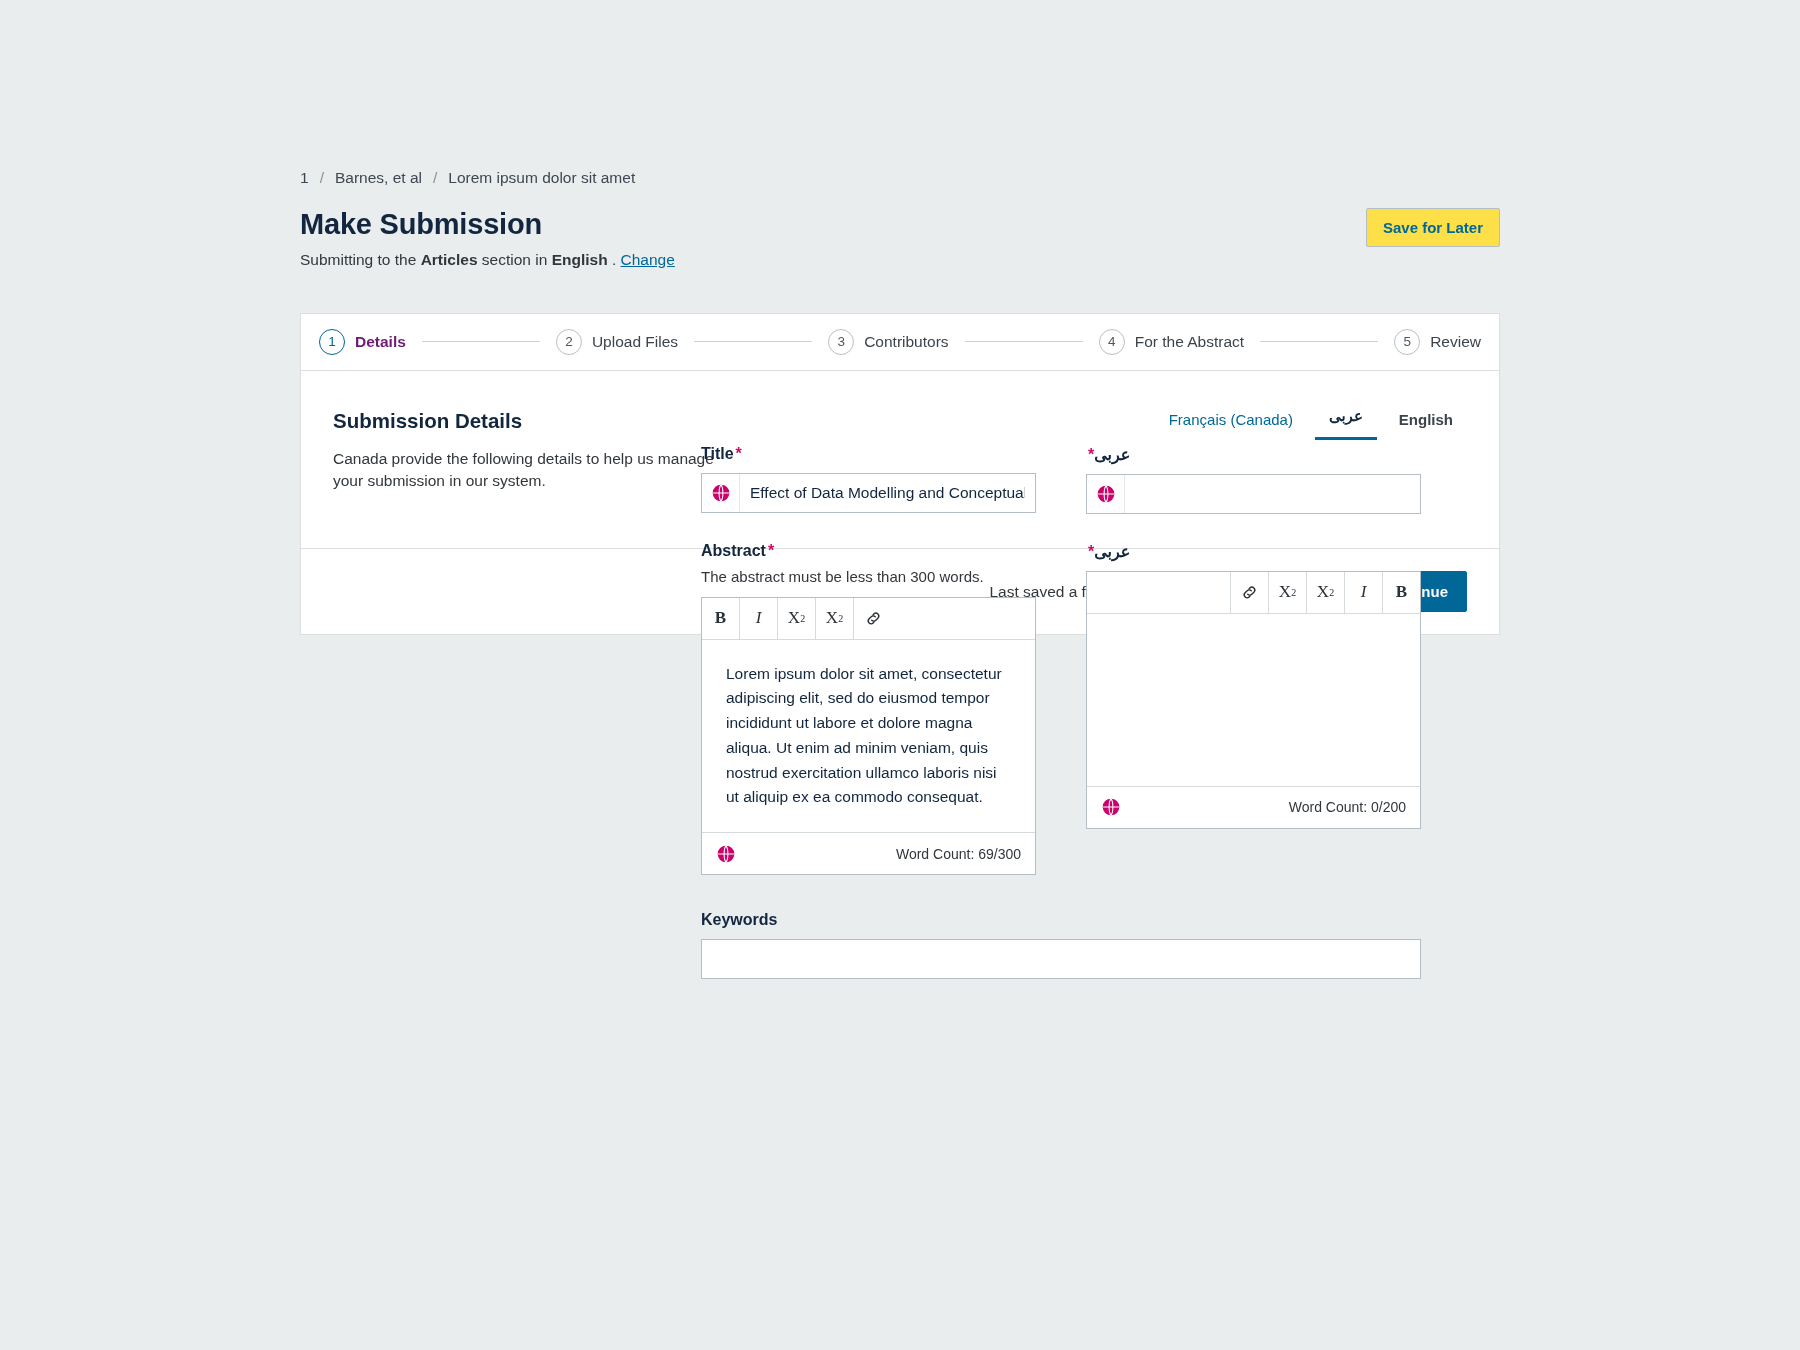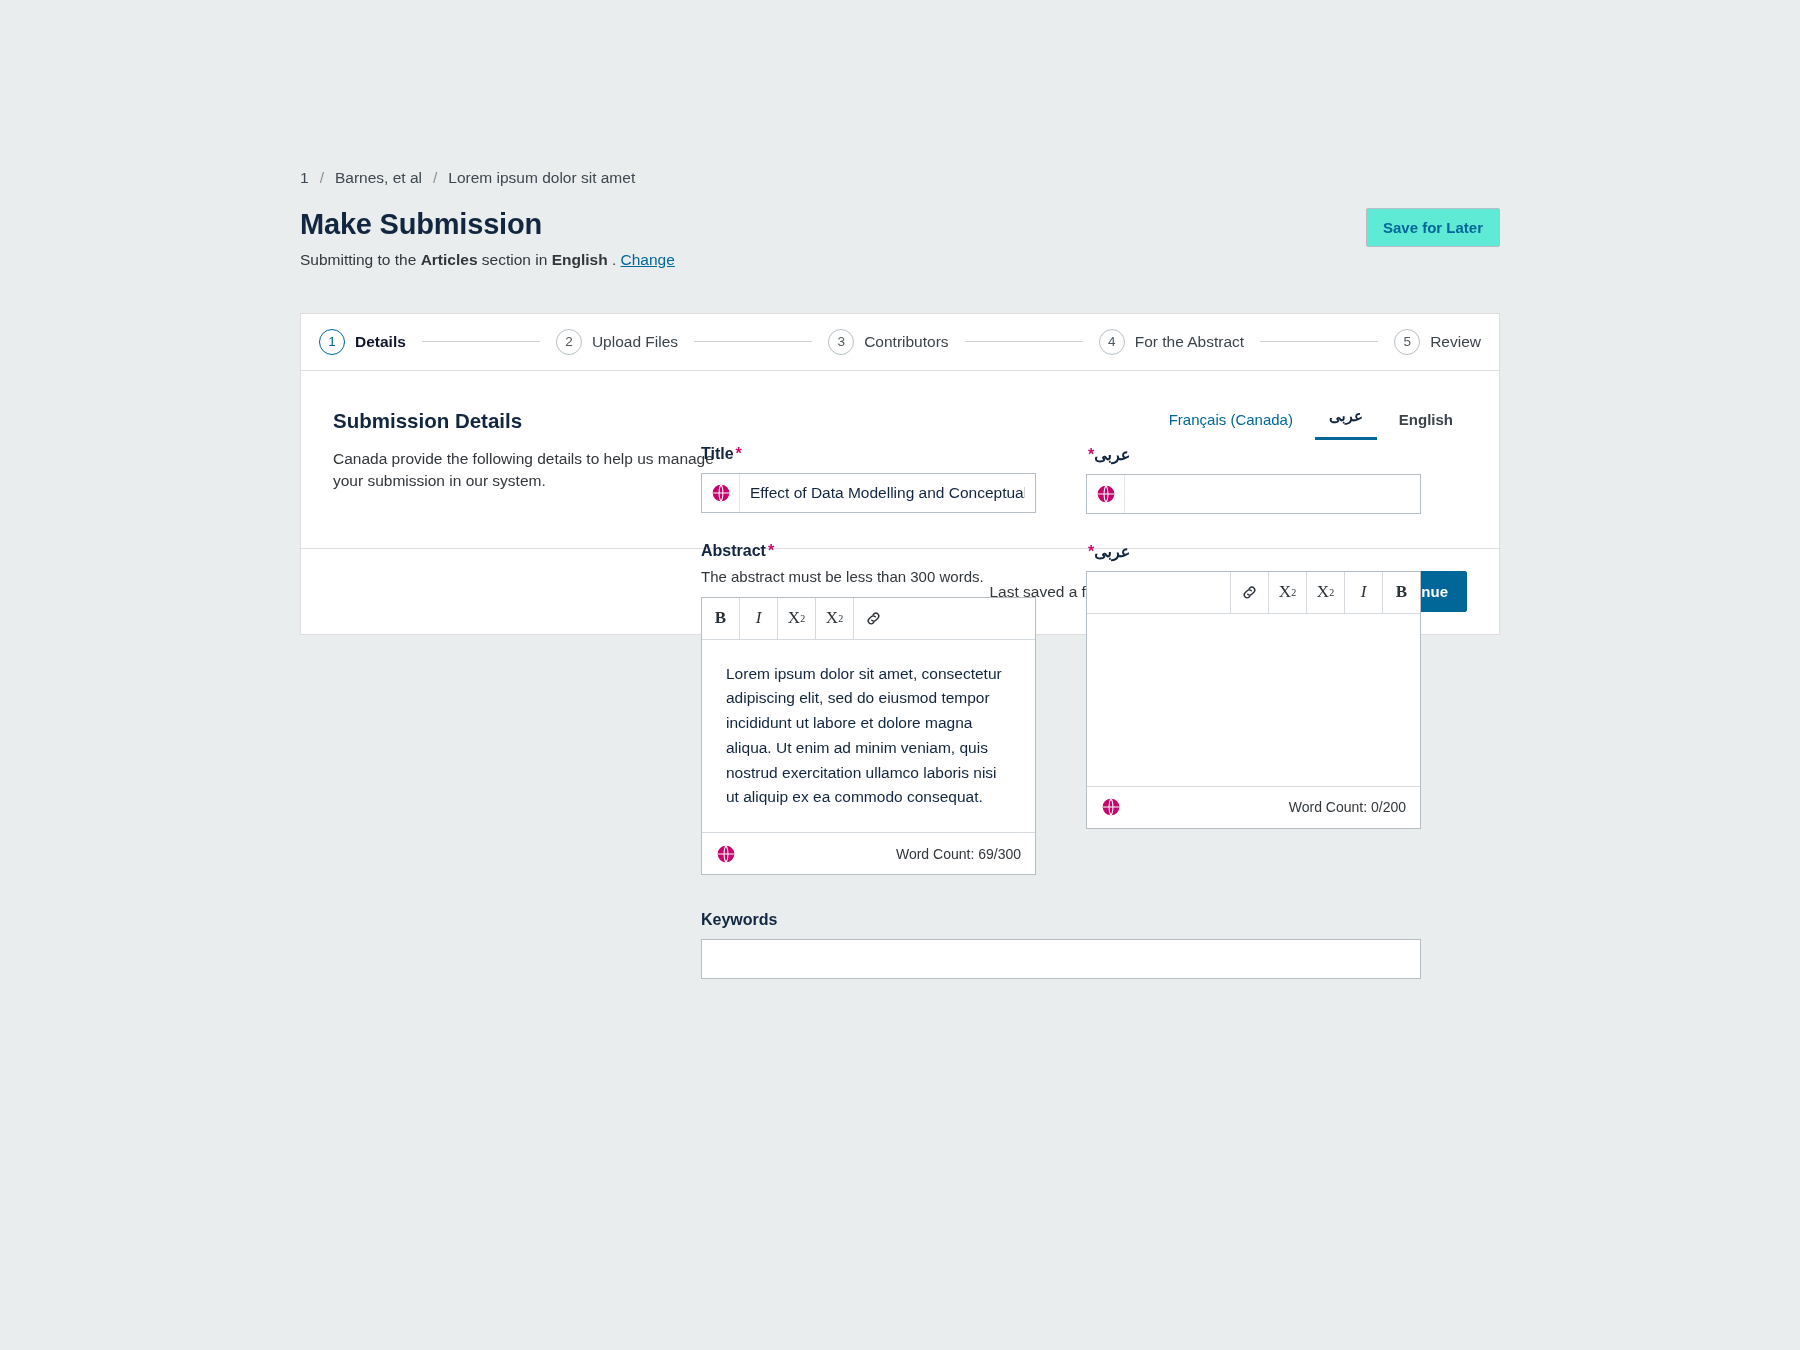--- a/index.html
+++ b/index.html
@@ -52,21 +52,21 @@
   .sub-line {
     font-size: 15.5px;
     color: #32373c;
   }
   .sub-line b { font-weight: bold; }
   .sub-line a {
     color: #006798;
     text-decoration: underline;
   }
   .btn-outline {
-    background: #5eead4;
+    background: #fde047;
     border: 1px solid #b5bec4;
     color: #006798;
     font-size: 15px;
     font-weight: bold;
     padding: 10px 16px;
     border-radius: 2px;
     cursor: pointer;
     font-family: "Liberation Sans", sans-serif;
     white-space: nowrap;
   }
@@ -98,21 +98,21 @@
   }
   .step.active .bubble {
     border-color: #006798;
     color: #006798;
   }
   .step .label {
     font-size: 15.5px;
     color: #3c444b;
   }
   .step.active .label {
-    color: #0f172a;
+    color: #701a75;
     font-weight: bold;
   }
   .step-line {
     flex: 1 1 auto;
     height: 1px;
     background: #ccd2d6;
     margin: 0 16px;
   }
 
   

